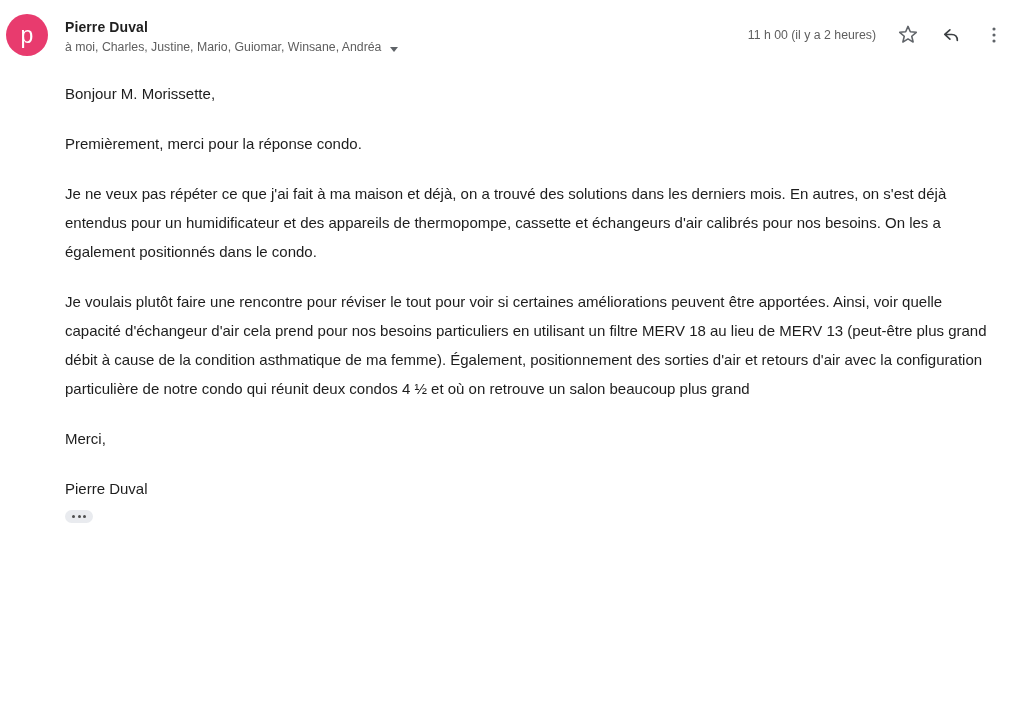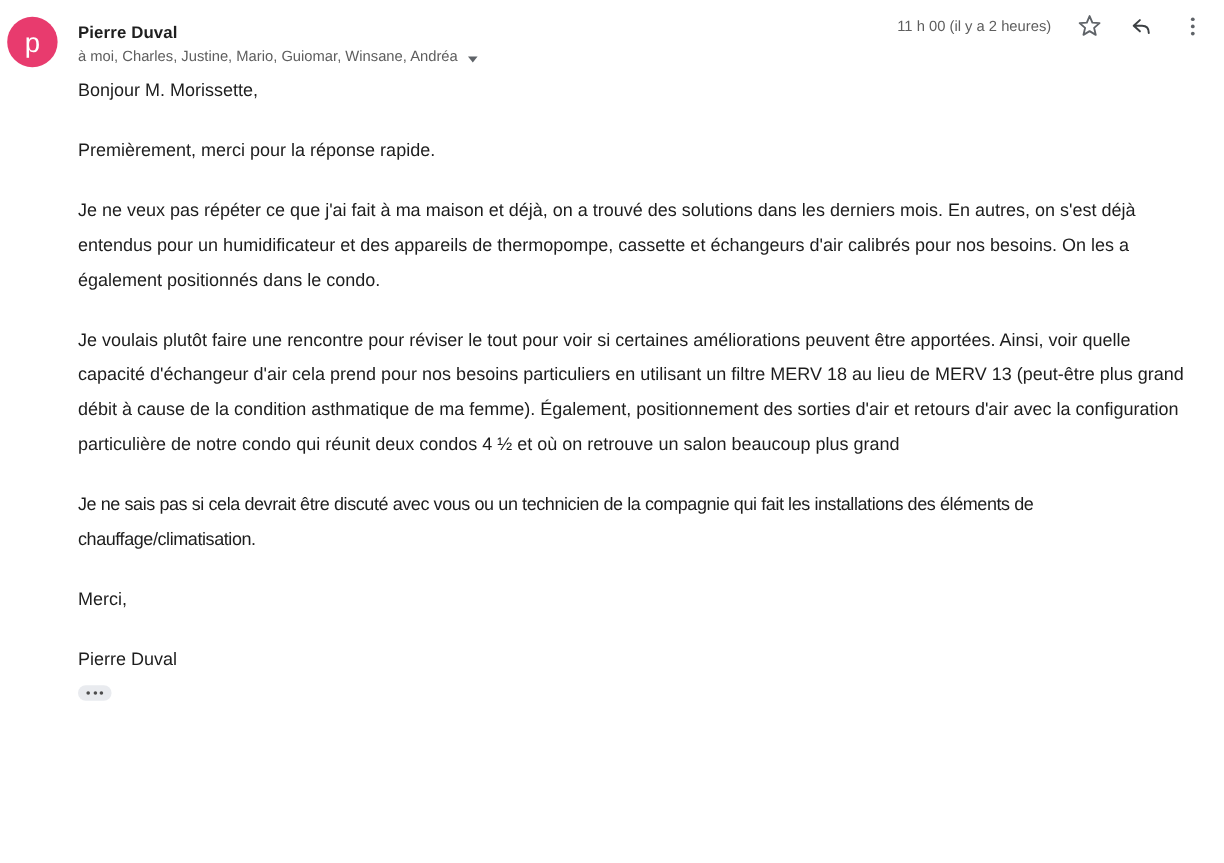--- a/index.html
+++ b/index.html
@@ -32,33 +32,33 @@
   .caret-btn {
     border: none; background: transparent; padding: 2px; margin: 0;
     display: flex; align-items: center; cursor: pointer;
   }
   .caret-down {
     width: 0; height: 0;
     border-left: 4.5px solid transparent;
     border-right: 4.5px solid transparent;
     border-top: 5px solid #5f6368;
   }
-  .actions { position: absolute; right: 6px; top: 2px; display: flex; align-items: center; }
+  .actions { position: absolute; right: 6px; top: 15px; display: flex; align-items: center; }
   .timestamp { font-size: 12.3px; color: #5e5e5e; margin-right: 9px; white-space: nowrap; }
   .icon-btn {
     width: 40px; height: 40px; margin-left: 3px; padding: 0;
     border: none; background: transparent; border-radius: 50%;
     display: flex; align-items: center; justify-content: center;
     cursor: pointer;
   }
   .icon-btn svg { display: block; }
 
   
   .email-body {
-    position: absolute; left: 65px; top: 61px; width: 926px;
+    position: absolute; left: 65px; top: 79px; width: 926px;
     font-size: 15px; line-height: 29px; color: #1d1d1d;
     font-family: "Liberation Sans", sans-serif;
   }
   .email-body p { margin: 0 0 21px 0; }
   .email-body p.narrow { letter-spacing: -0.35px; }
   .email-body p.signature { margin-bottom: 7px; }
 
   .trimmed-pill {
     width: 28px; height: 13px; padding: 0; border: none;
     border-radius: 6.5px; background: #e9ebef;
@@ -105,24 +105,23 @@
           <circle cx="12" cy="5.5" r="1.7" fill="#5f6368"></circle>
           <circle cx="12" cy="12" r="1.7" fill="#5f6368"></circle>
           <circle cx="12" cy="18.5" r="1.7" fill="#5f6368"></circle>
         </svg>
       </button>
     </div>
   </header>
 
   <main class="email-body">
     <p>Bonjour M. Morissette,</p>
-    <p>Premièrement, merci pour la réponse rapide.</p>
+    <p>Premièrement, merci pour la réponse condo.</p>
     <p>Je ne veux pas répéter ce que j'ai fait à ma maison et déjà, on a trouvé des solutions dans les derniers mois. En autres, on s'est déjà entendus pour un humidificateur et des appareils de thermopompe, cassette et échangeurs d'air calibrés pour nos besoins. On les a également positionnés dans le condo.</p>
     <p>Je voulais plutôt faire une rencontre pour réviser le tout pour voir si certaines améliorations peuvent être apportées. Ainsi, voir quelle capacité d'échangeur d'air cela prend pour nos besoins particuliers en utilisant un filtre MERV 18 au lieu de MERV 13 (peut-être plus grand débit à cause de la condition asthmatique de ma femme). Également, positionnement des sorties d'air et retours d'air avec la configuration particulière de notre condo qui réunit deux condos 4 ½ et où on retrouve un salon beaucoup plus grand</p>
-    <p class="narrow">Je ne sais pas si cela devrait être discuté avec vous ou un technicien de la compagnie qui fait les installations des éléments de chauffage/climatisation.</p>
     <p>Merci,</p>
     <p class="signature">Pierre Duval</p>
 
     <button class="trimmed-pill">
       <span class="dot"></span>
       <span class="dot"></span>
       <span class="dot"></span>
     </button>
   </main>
 

